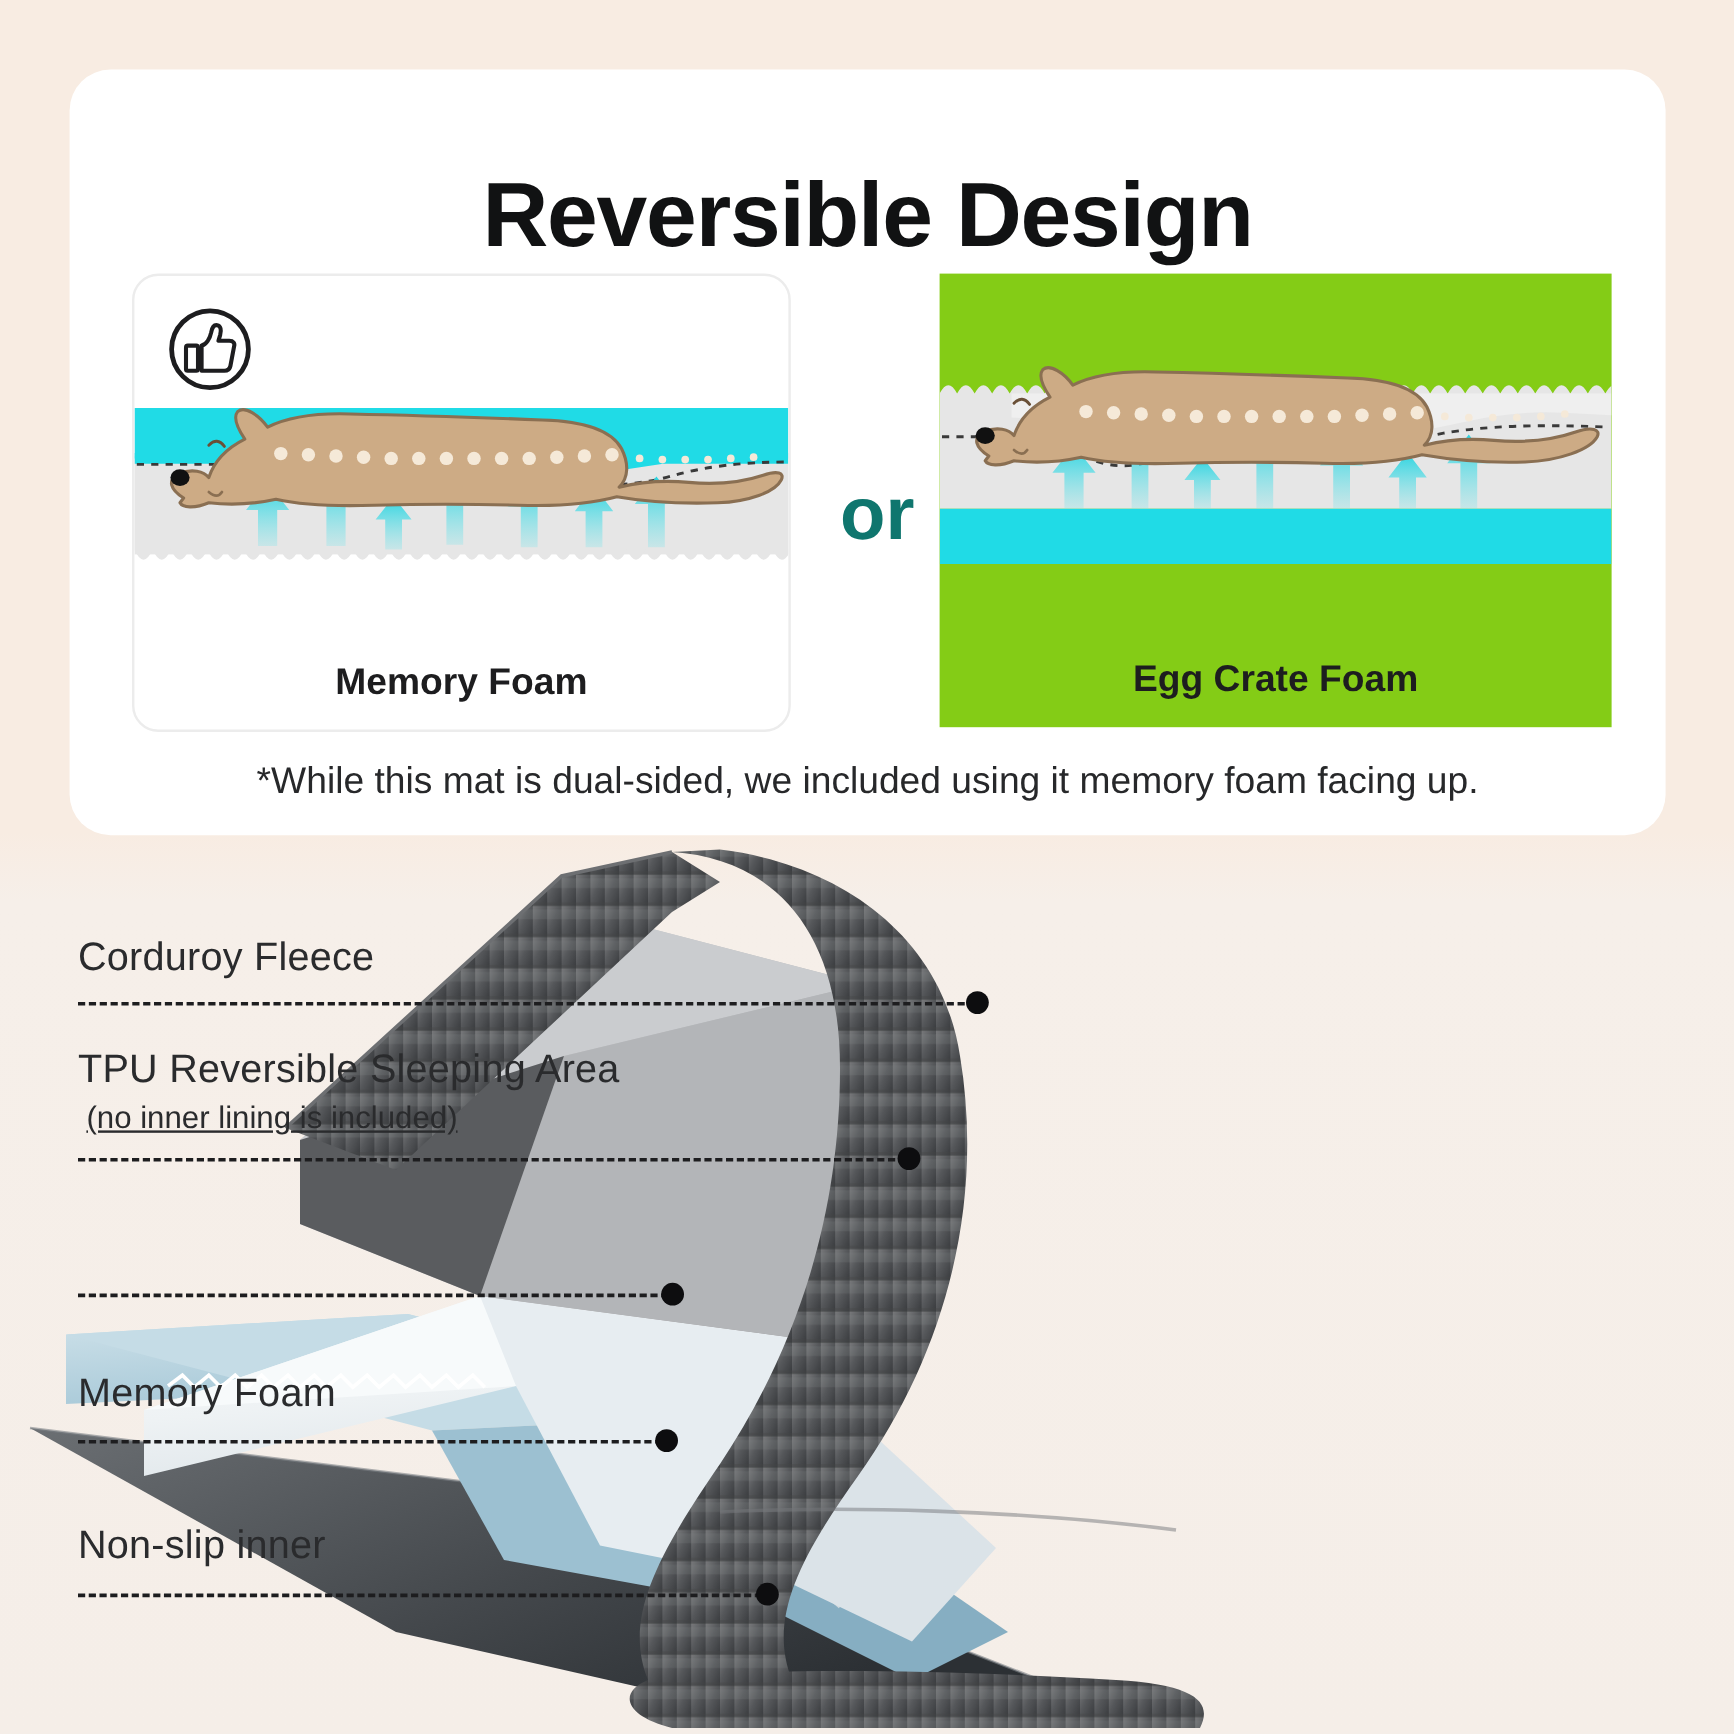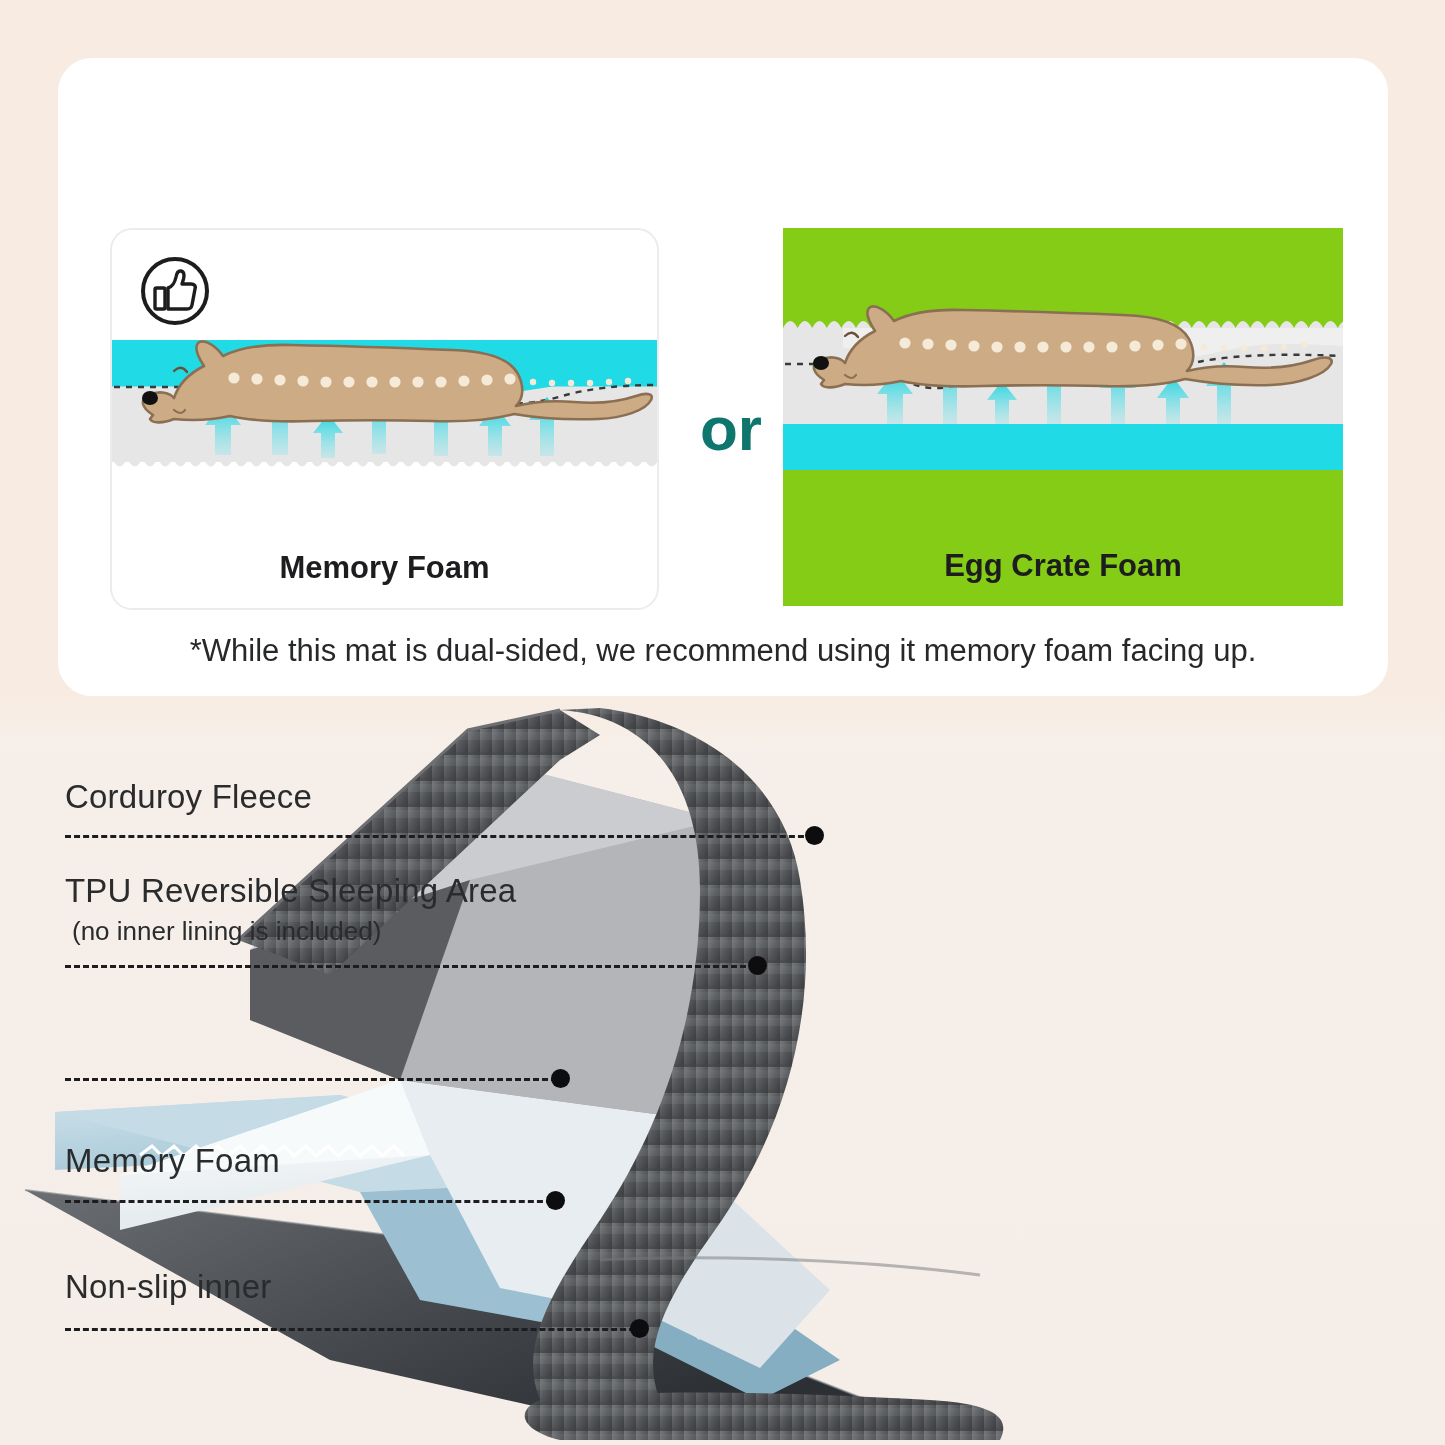--- a/index.html
+++ b/index.html
@@ -125,20 +125,21 @@
     font-size: 33px;
     color: #2a2b2d;
     white-space: nowrap;
     letter-spacing: 0.2px;
   }
   .callout-sub {
     position: absolute;
     font-size: 26px;
     color: #2a2b2d;
     white-space: nowrap;
+    text-decoration: underline;
   }
 
   .leader {
     position: absolute;
     height: 0;
     border-top: 3px dashed #1d1d1f;
   }
   .leader-dot {
     position: absolute;
     width: 19px;
@@ -153,20 +154,21 @@
     top: 0;
   }
 </style>
 </head>
 <body>
 
 <div id="page"></div>
 
 <div id="top-card">
 
+  <div id="headline">Reversible Design</div>
 
   <div id="left-panel">
 
     <svg id="left-svg" width="545" height="378" viewBox="0 0 545 378">
       <defs>
         <linearGradient id="arrUpL" x1="0" y1="1" x2="0" y2="0">
           <stop offset="0%" stop-color="#6fe4ec" stop-opacity="0.25"></stop>
           <stop offset="100%" stop-color="#2ad4e0" stop-opacity="1"></stop>
         </linearGradient>
       </defs>
@@ -360,21 +362,21 @@
             <circle cx="481" cy="120" r="3.2"></circle>
           <circle cx="501" cy="119" r="3.2"></circle>
             <circle cx="521" cy="117" r="3.2"></circle>
         </g>
       </g>
     </svg>
 
     <div class="panel-caption">Egg Crate Foam</div>
   </div>
 
-  <div id="footnote">*While this mat is dual-sided, we recommend using it memory foam facing up.</div>
+  <div id="footnote">*While this mat is dual-sided, we included using it memory foam facing up.</div>
 </div>
 
 <div id="bottom">
 
   <svg id="product-svg" width="1445" height="745" viewBox="0 0 1445 745">
     <defs>
       <linearGradient id="tpuGrad" x1="0" y1="0" x2="1" y2="1">
         <stop offset="0%" stop-color="#d6d6d8"></stop>
         <stop offset="55%" stop-color="#b9babd"></stop>
         <stop offset="100%" stop-color="#8f9093"></stop>

